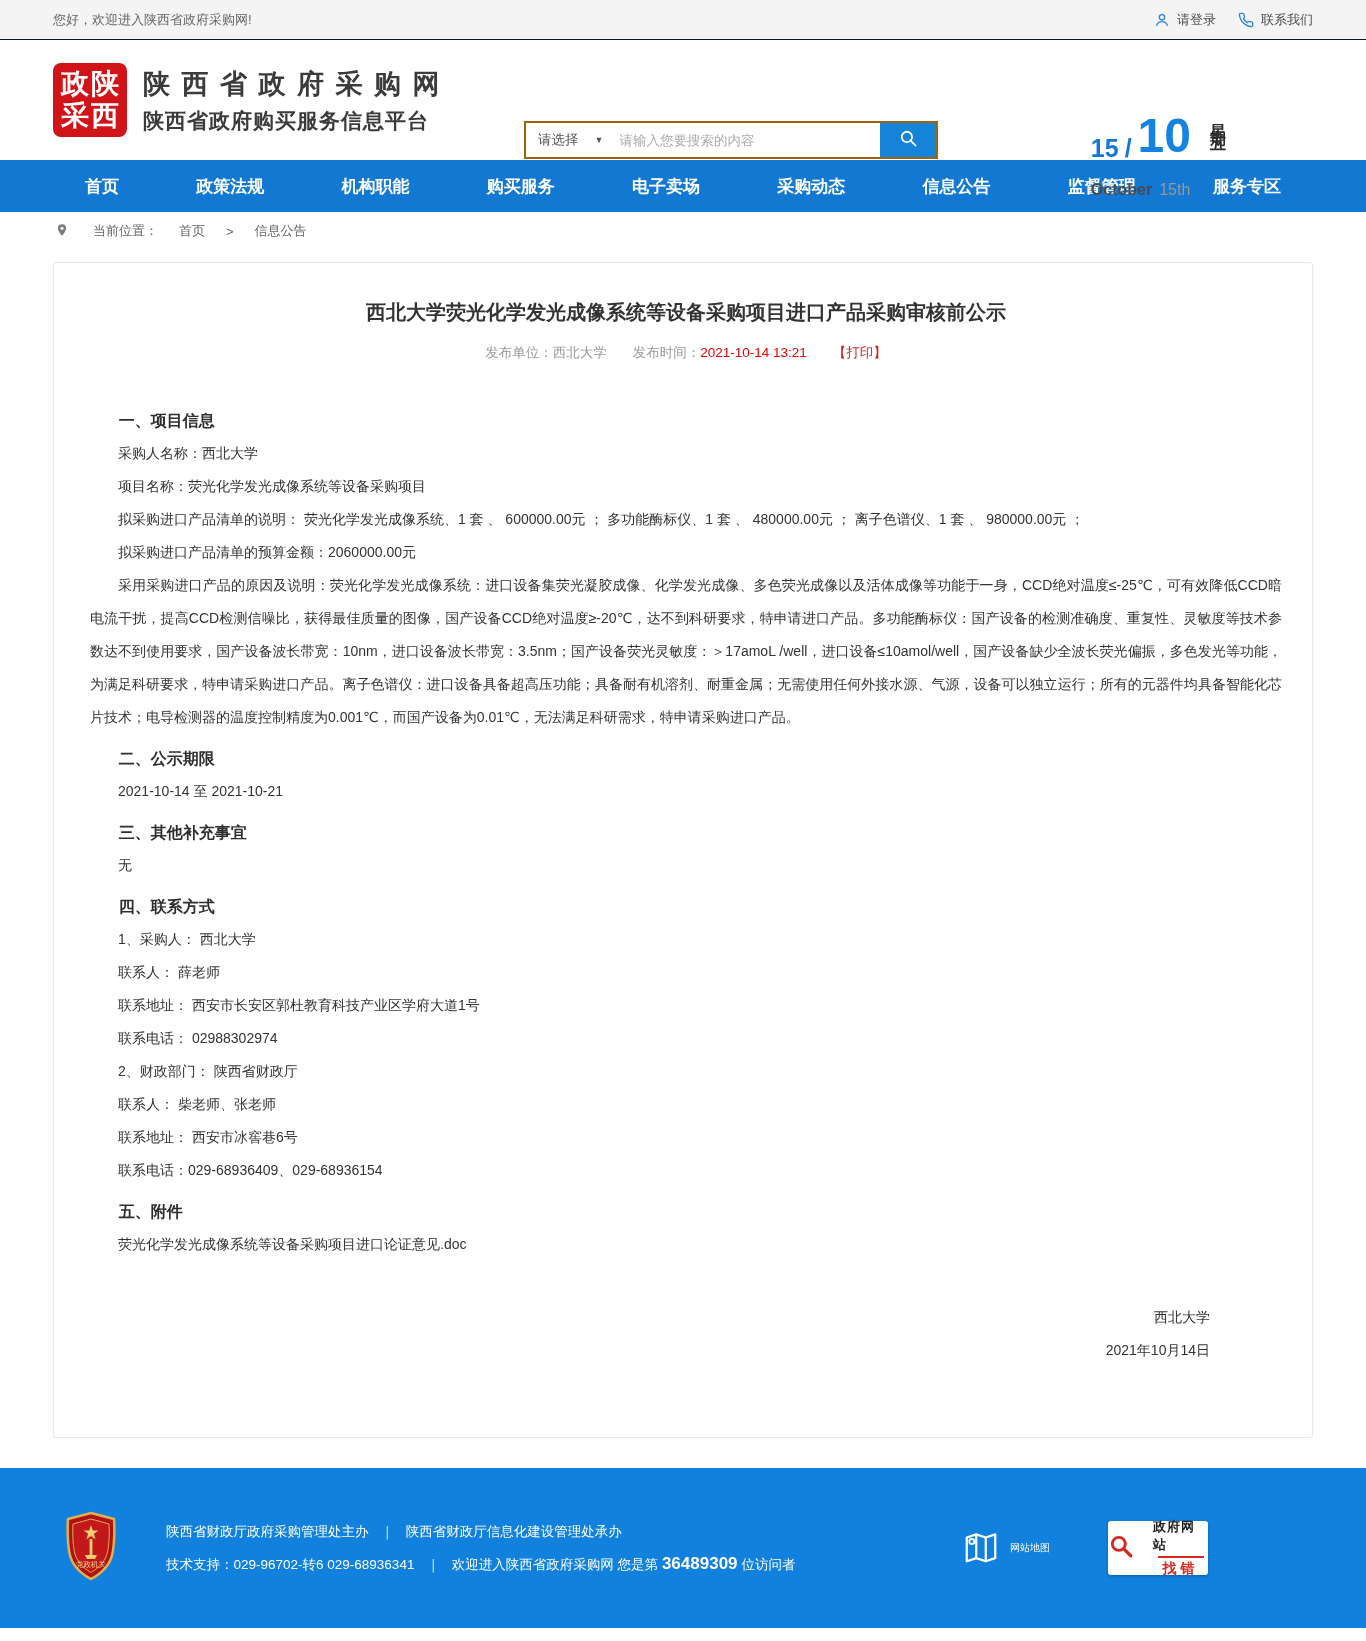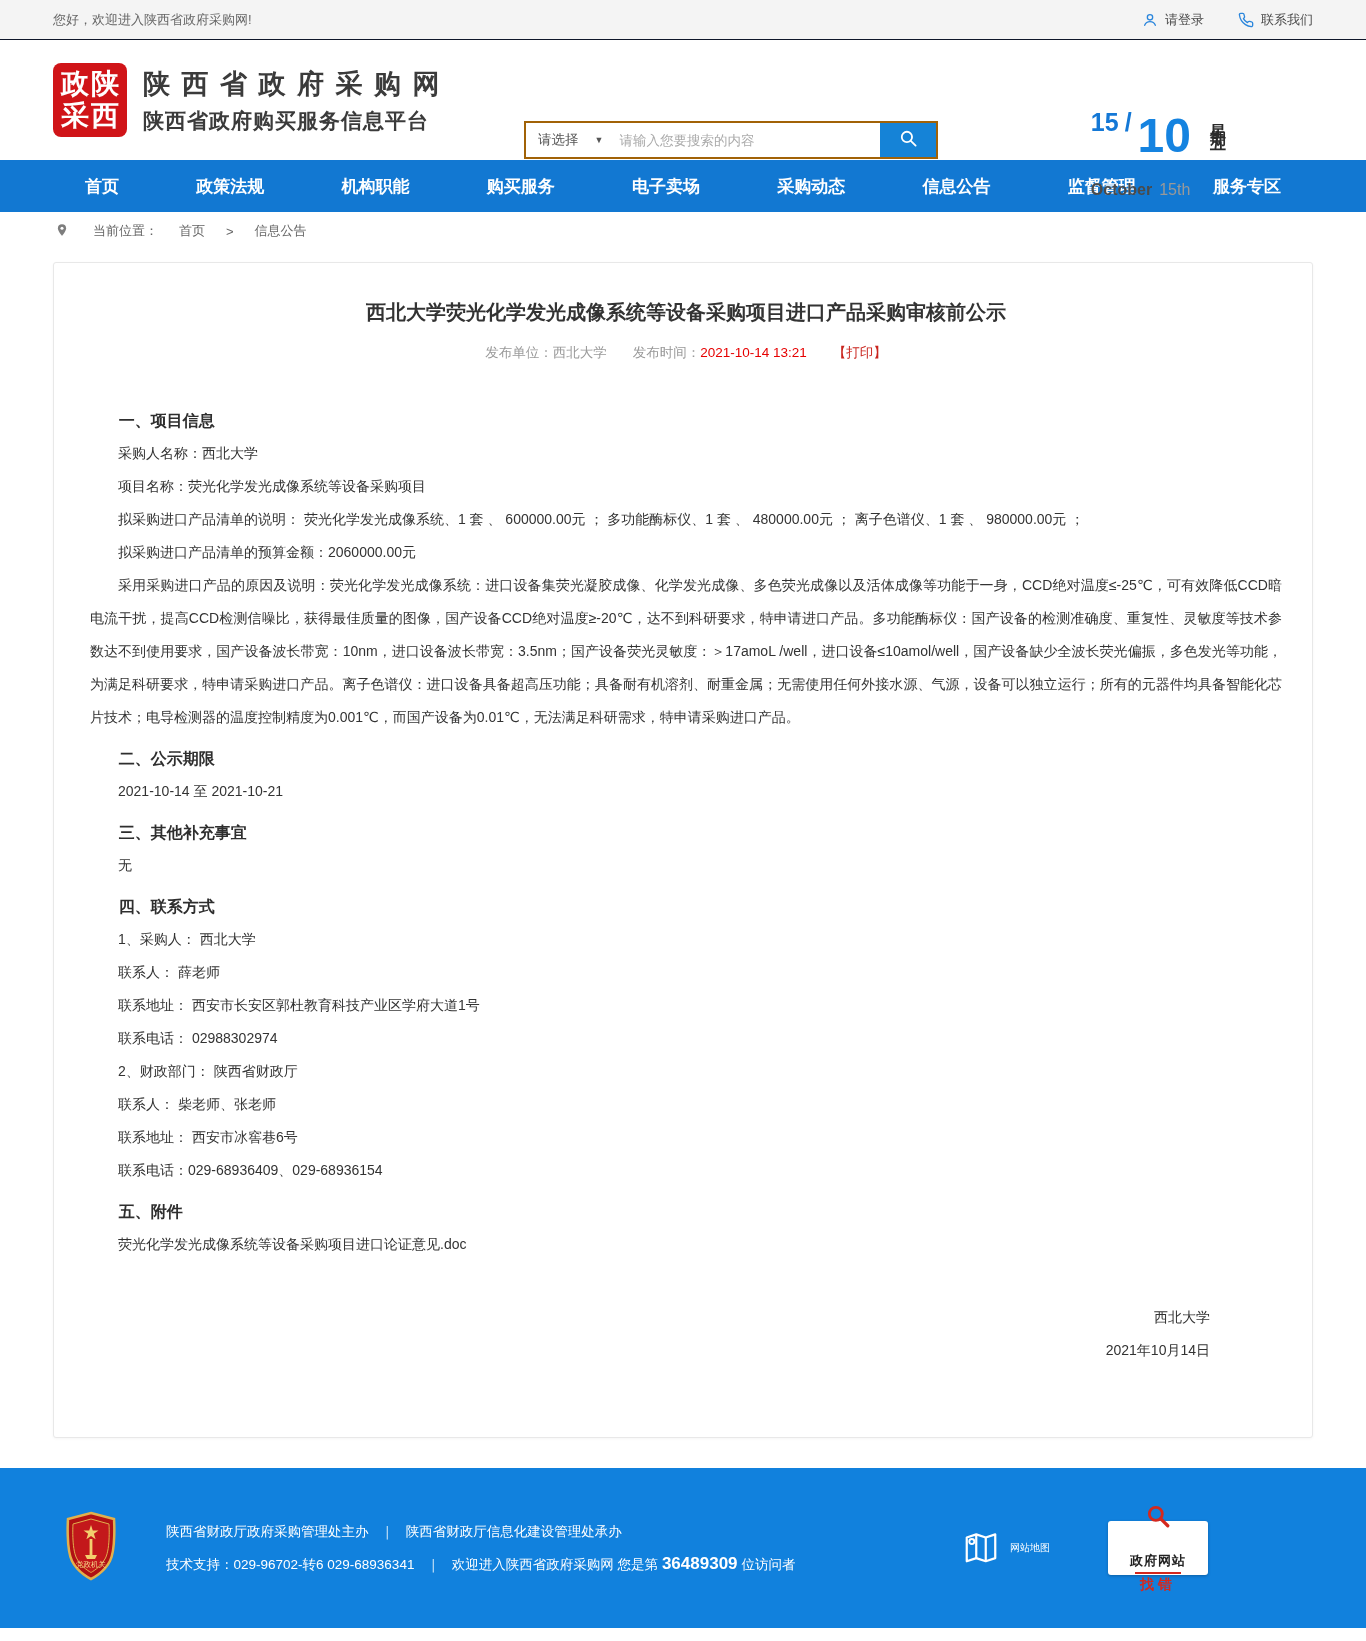--- a/index.html
+++ b/index.html
@@ -2,21 +2,21 @@
 <html><head>
 <meta charset="utf-8">
 <style>
   * { box-sizing: border-box; }
   html,body { margin:0; padding:0; width:1366px; background:#fff;
     font-family:"Liberation Sans","DejaVu Sans",sans-serif; color:#333; }
 
   
   .topbar { height:40px; background:#f4f4f4; border-bottom:1px solid #0f172a;
     display:flex; align-items:center; padding:0 53px; font-size:13px; color:#666; }
-  .topbar-right { margin-left:auto; display:flex; align-items:center; gap:34px; }
+  .topbar-right { margin-left:auto; display:flex; align-items:center; gap:22px; }
   .topbar-link { display:flex; align-items:center; gap:7px; color:#4a4a4a; cursor:pointer; }
   .topbar-link svg { display:block; }
 
   
   .header { height:120px; position:relative; padding:0 53px; display:flex; align-items:center; background:#fff; }
   .logo-wrap { display:flex; align-items:center; cursor:pointer; }
   .seal { width:74px; height:74px; background:#d01418; border-radius:8px;
     display:grid; grid-template-columns:1fr 1fr; padding:5px 7px;
     font-family:"Liberation Serif","DejaVu Serif",serif; }
   .seal span { color:#fff; font-weight:700; font-size:28px; line-height:32px; text-align:center; }
@@ -29,21 +29,21 @@
   .search-select { display:flex; align-items:center; padding:0 14px 0 12px;
     font-size:13.5px; color:#555; cursor:pointer; white-space:nowrap; }
   .search-select .caret { margin-left:16px; font-size:9px; color:#555; }
   .search input { flex:1; border:none; outline:none; font-size:13.5px; color:#333;
     font-family:inherit; min-width:0; }
   .search input::placeholder { color:#aaa; }
   .search-btn { width:56px; align-self:stretch; background:#1583d7; border:none;
     display:flex; align-items:center; justify-content:center; cursor:pointer; }
 
   .date-widget { position:absolute; right:138px; top:68px; display:flex; gap:16px; }
-  .date-nums { display:flex; align-items:flex-start; }
+  .date-nums { display:flex; align-items:flex-end; }
   .d-day { font-size:25px; font-weight:700; color:#1478d6; }
   .d-slash { font-size:25px; font-weight:700; color:#1478d6; margin:0 6px; }
   .d-month { font-size:48px; font-weight:700; color:#1583e0; }
   .date-sub { font-size:16px; color:#999; margin-top:18px; }
   .date-sub b { color:#4a4a4a; margin-right:7px; }
   .weekday { writing-mode:vertical-rl; text-orientation:upright; font-weight:700;
     font-size:16px; color:#2b2b2b; letter-spacing:7px; margin-top:2px; }
 
   
   .nav { height:52px; background:#1278d2; display:flex; align-items:center;
@@ -78,21 +78,21 @@
   .footer { height:160px; background:#1181dd; display:flex; align-items:center; padding:0 62px; }
   .gov-badge { flex:0 0 auto; }
   .footer-text { margin-left:46px; color:#fff; font-size:13.5px; line-height:32px; }
   .f-sep { margin:0 12px; opacity:.95; }
   .visitor-num { font-size:17px; font-weight:700; margin:0 4px; }
   .f-line3 { display:flex; align-items:center; gap:8px; }
   .beian-gap { display:inline-block; width:14px; }
   .footer-right { margin-left:auto; display:flex; align-items:center; gap:58px; margin-right:96px; }
   .sitemap { display:flex; align-items:center; gap:10px; color:#fff; font-size:10px; cursor:pointer; }
   .zhaocuo { width:100px; height:54px; background:#fff; border-radius:3px; cursor:pointer;
-    display:flex; align-items:center; justify-content:center; gap:19px; box-shadow:0 1px 3px rgba(0,0,0,.25);flex-direction:column; }
+    display:flex; align-items:center; justify-content:center; gap:19px; box-shadow:0 1px 3px rgba(0,0,0,.25); }
   .zc-text { display:flex; flex-direction:column; align-items:center; }
   .zc-title { font-size:13px; font-weight:700; color:#222; letter-spacing:1px; }
   .zc-line { width:46px; height:2px; background:#d5281e; margin:2px 0; }
   .zc-sub { font-size:14px; font-weight:700; color:#d5281e; letter-spacing:4px; }
 </style>
 </head>
 <body>
 
 <div class="topbar">
   <span>您好，欢迎进入陕西省政府采购网!</span>

